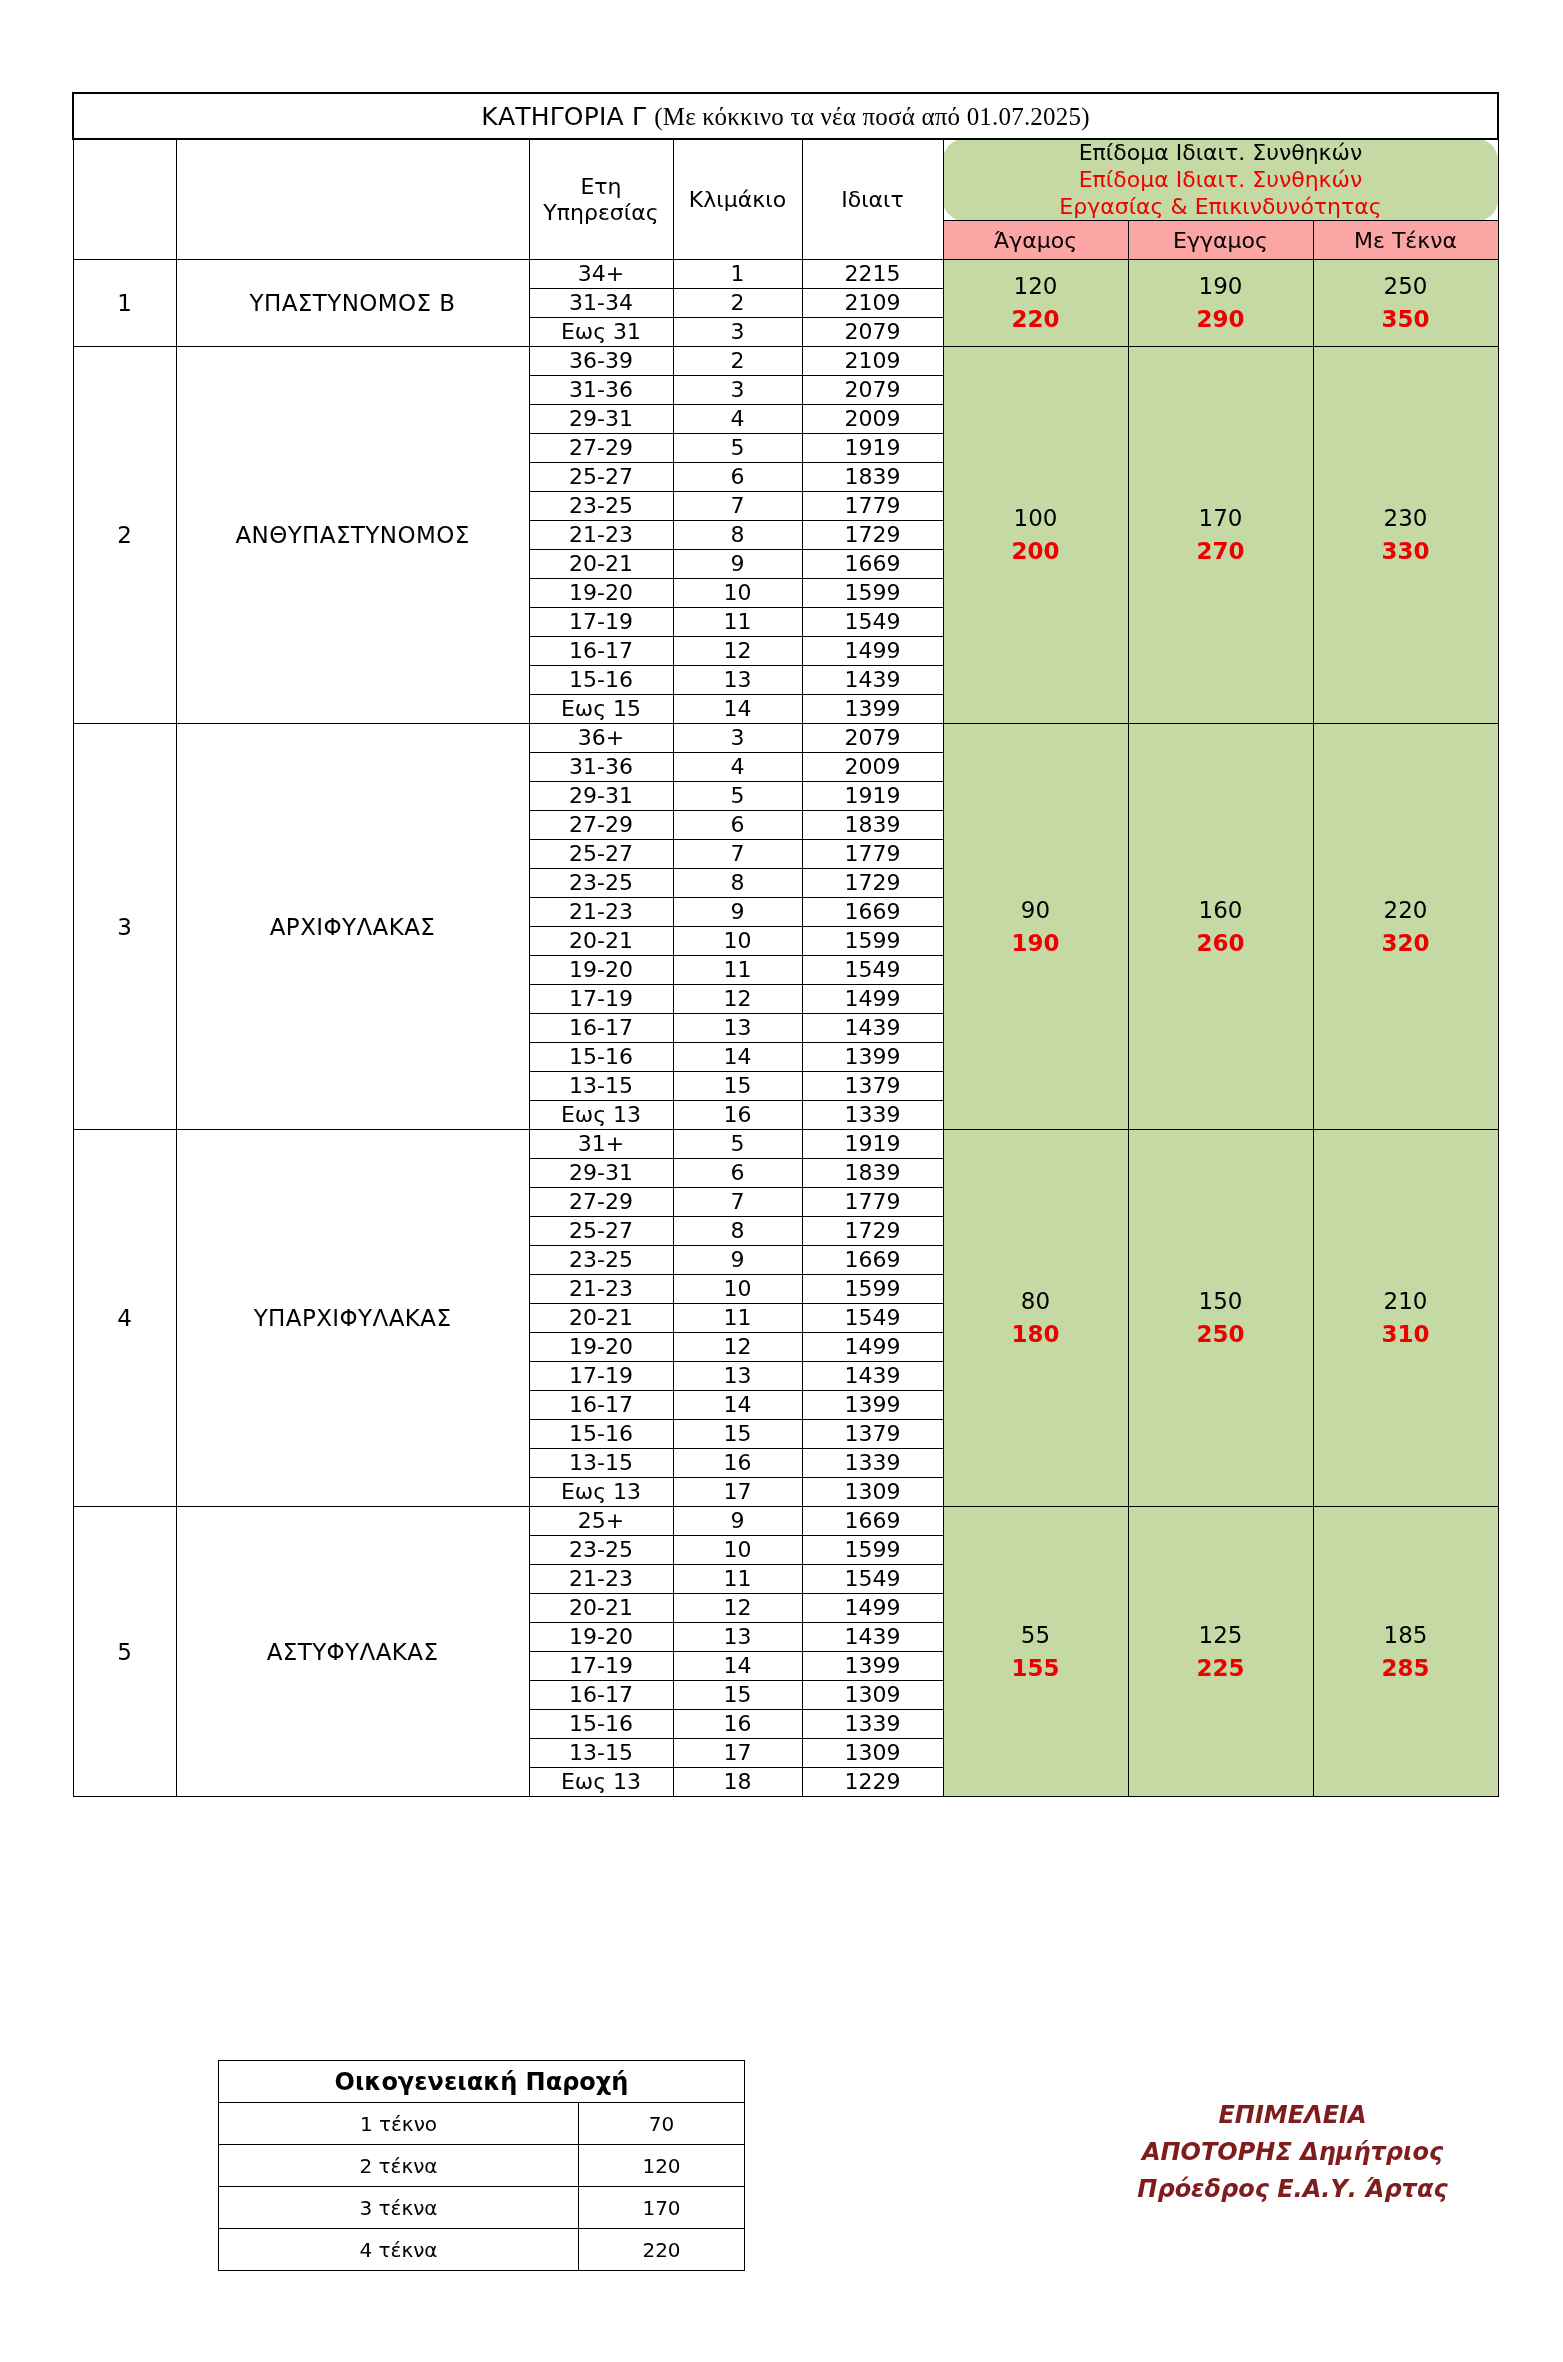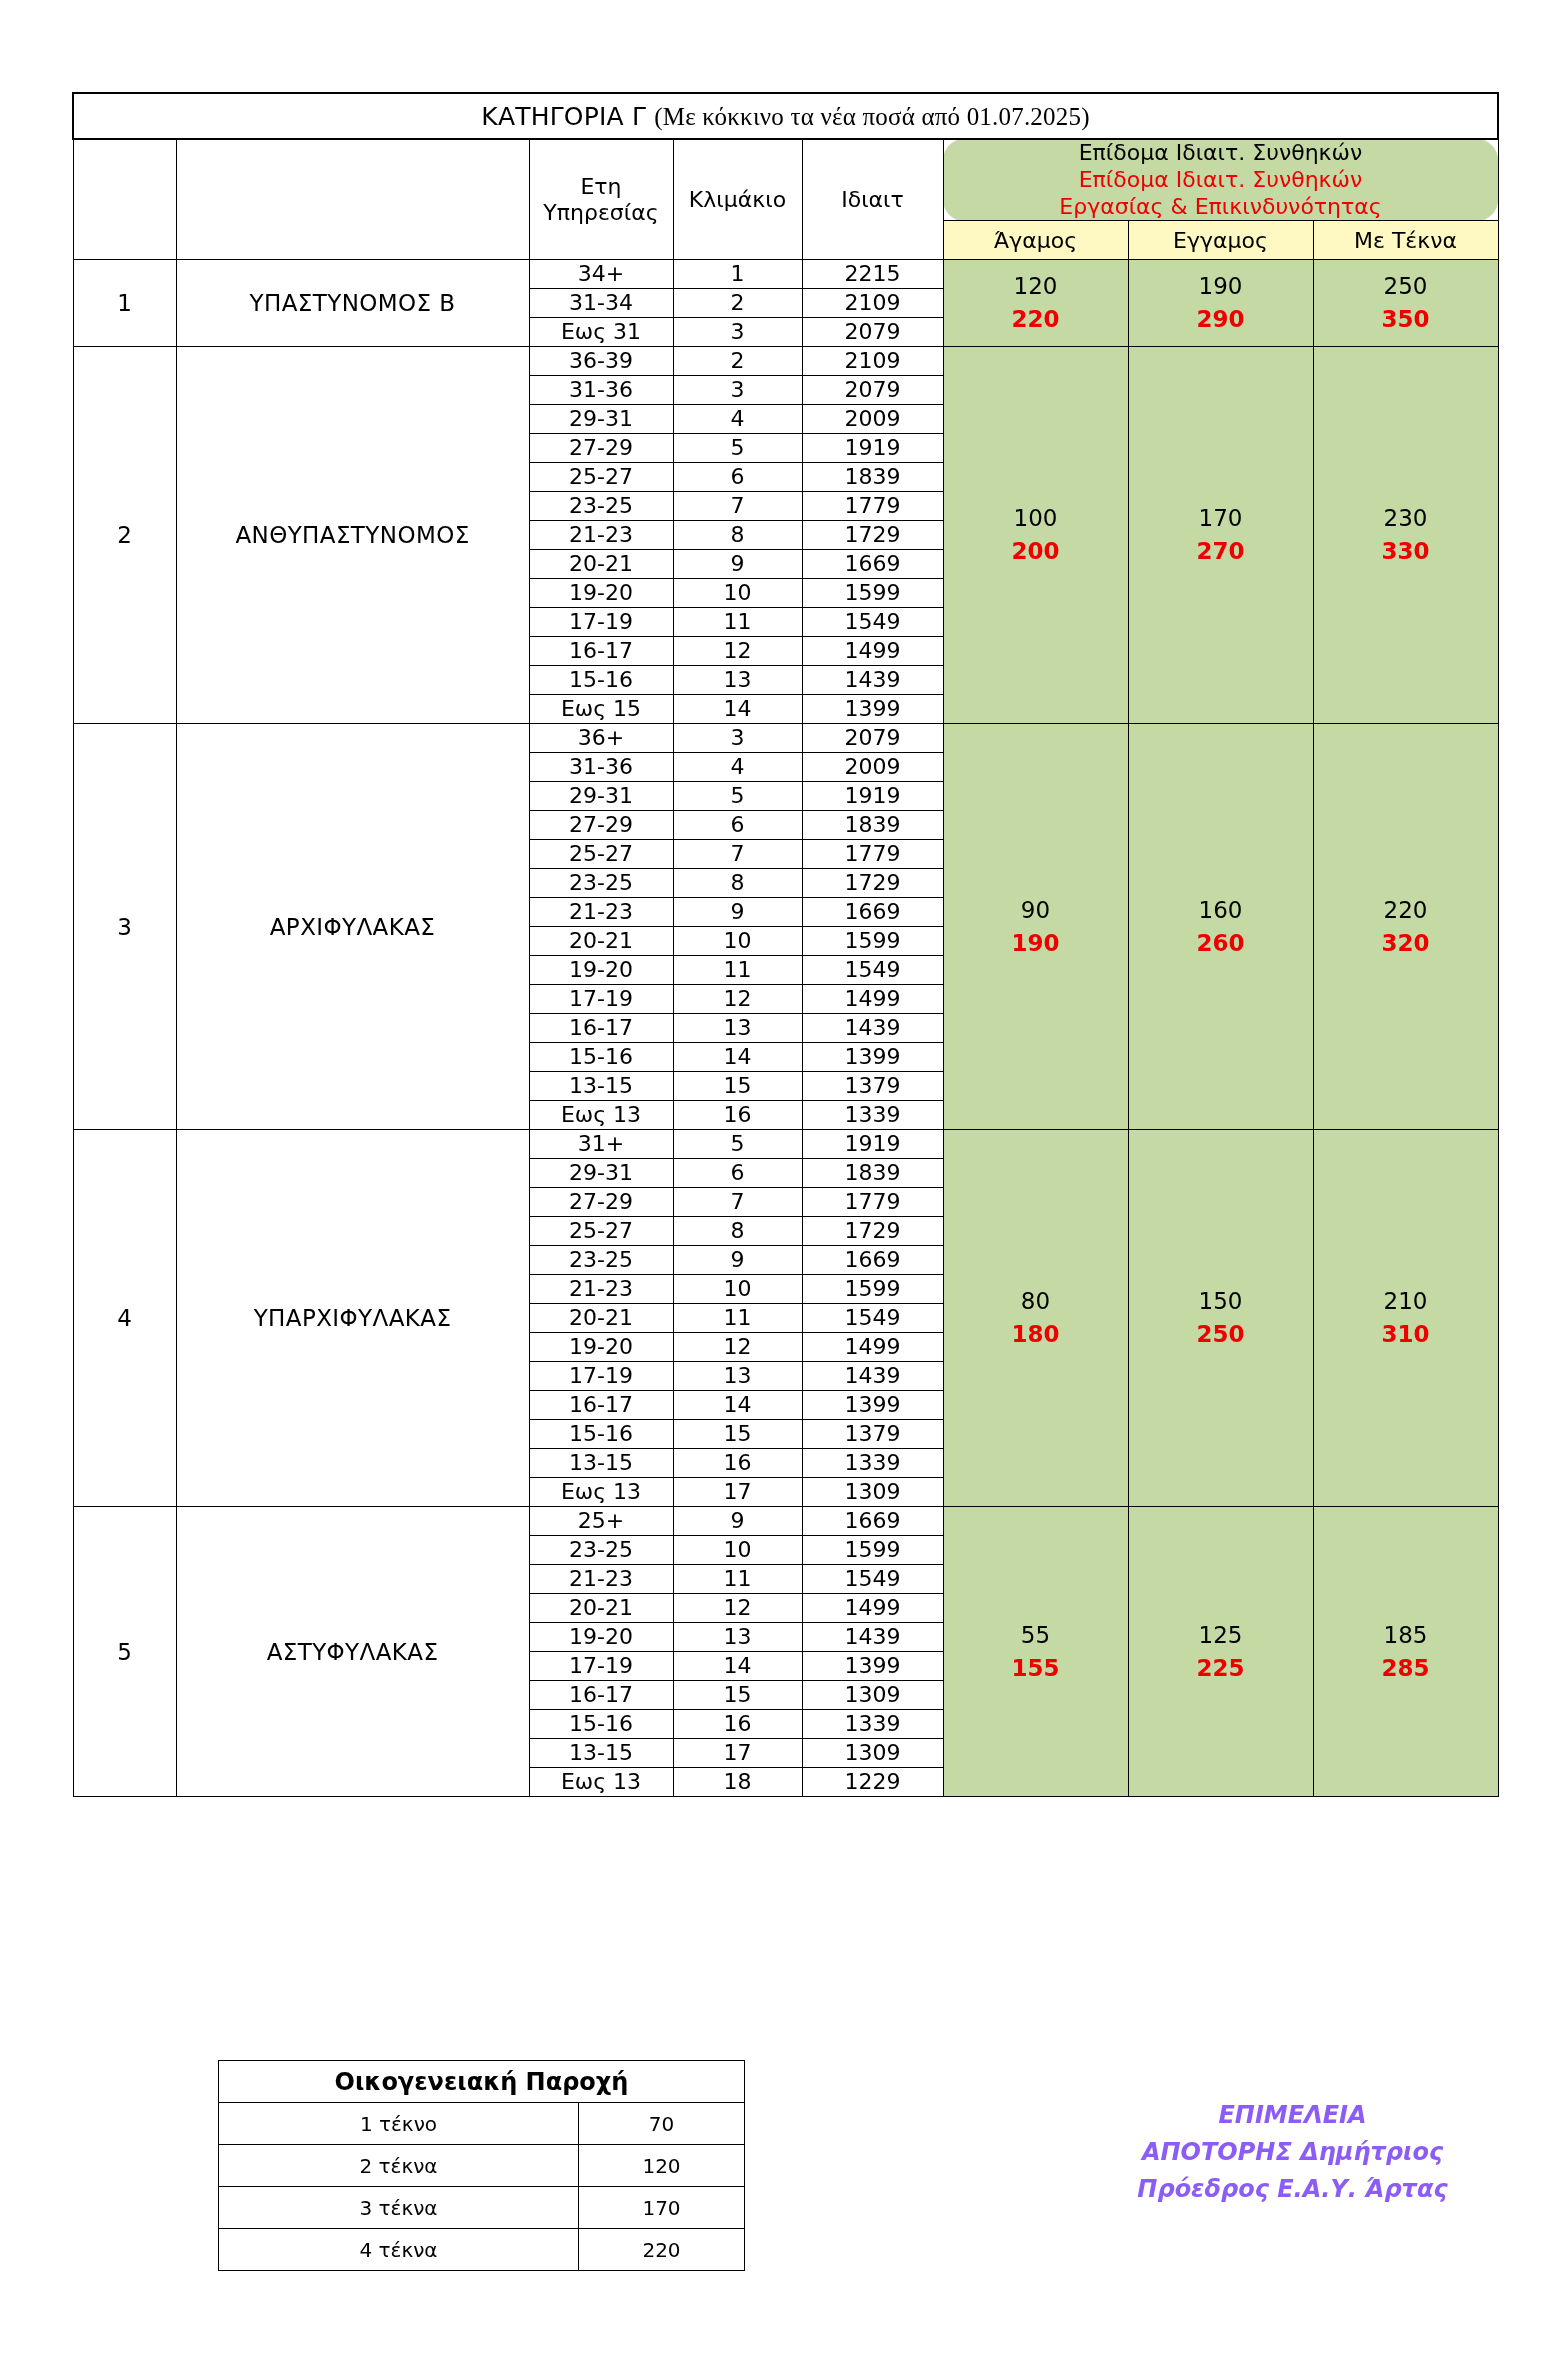--- a/index.html
+++ b/index.html
@@ -70,21 +70,21 @@
     background: #c5d9a5;
     font-size: 22px;
     font-weight: bold;
     line-height: 1.22;
     padding: 5.5px 3.7px 3.7px;
     border-radius: 21px;
   }
   .hdr-group .l1 { color: #000; }
   .hdr-group .l2 { color: #ee0000; }
   .hdr-sub {
-    background: #fef9c3;
+    background: #fca5a5;
     font-size: 22px;
     font-weight: bold;
     height: 39px;
     color: #000;
   }
 
   
   td.idx, td.rank {
     font-size: 23px;
     font-weight: normal;
@@ -143,21 +143,21 @@
   
   .signature {
     position: absolute;
     left: 1071px; top: 2097px;
     width: 443px;
     text-align: center;
     font-style: italic;
     font-weight: bold;
     font-size: 24px;
     line-height: 1.55;
-    color: #8b5cf6;
+    color: #7f1d1d;
   }
 </style>
 </head>
 <body>
 
 <div class="page">
 
   <div class="main-wrap">
     <table class="main">
       <colgroup>

